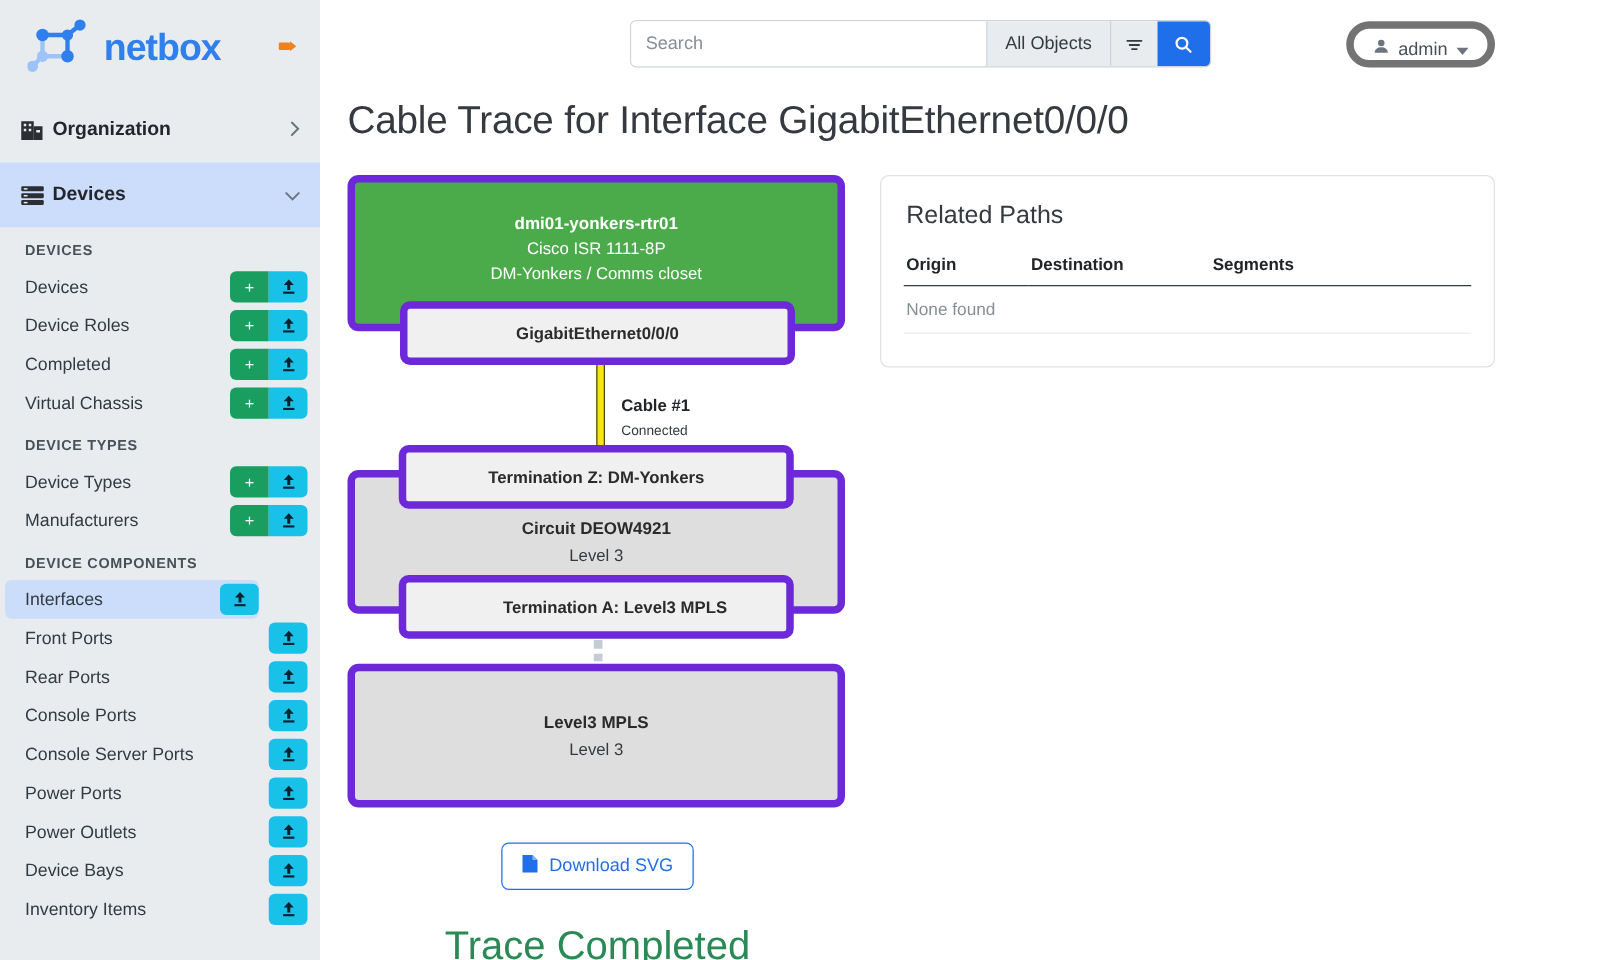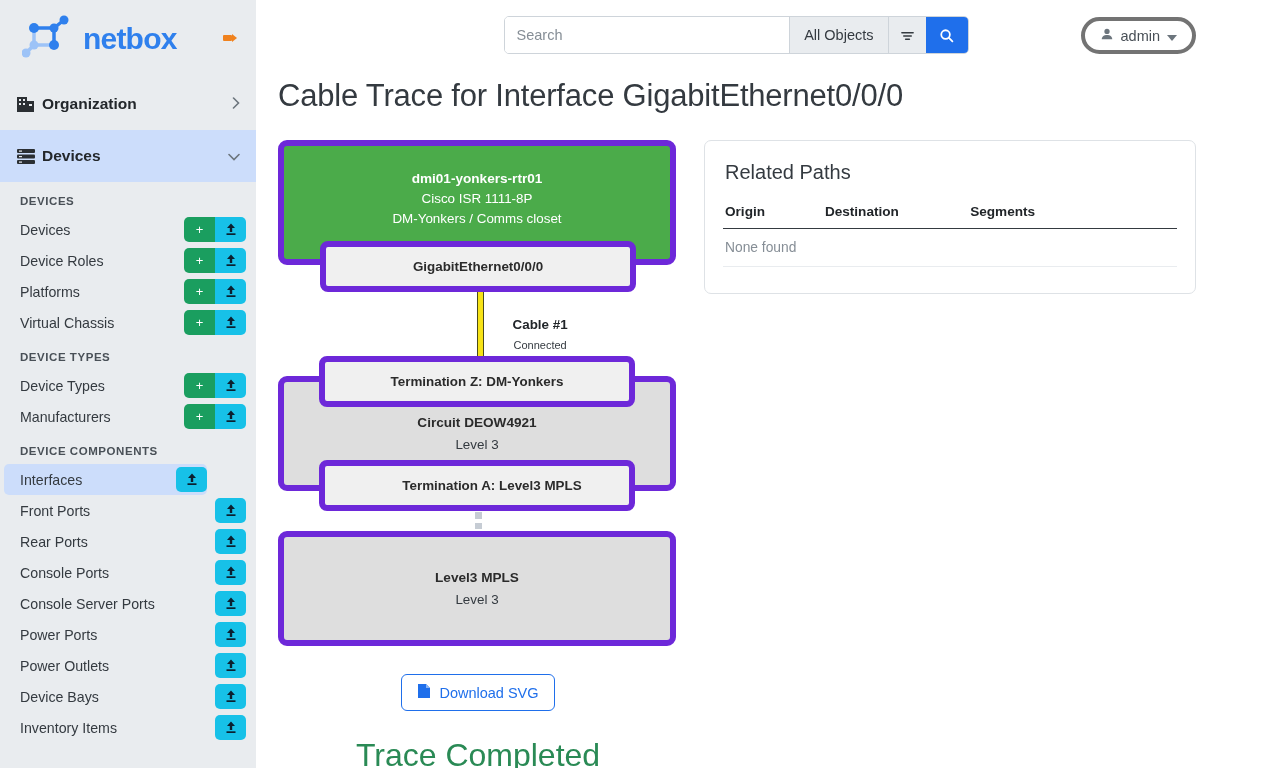--- a/index.html
+++ b/index.html
@@ -98,23 +98,23 @@
     display: flex; align-items: center; padding: 0 11px;
     background: #e9ecef; border-left: 1px solid #ced4da;
     color: #343a40; cursor: pointer;
   }
   .search-go {
     display: flex; align-items: center; justify-content: center;
     width: 42px; background: #1f6feb; color: #fff; cursor: pointer;
   }
   .userbtn {
     position: absolute; right: 20px; top: 17px;
-    display: flex; align-items: center; gap: 7px;
+    display: flex; align-items: flex-end; gap: 7px;
     height: 37px; padding: 0 15px;
-    border: 4px solid #737373; border-radius: 19px;
+    border: 6px solid #737373; border-radius: 19px;
     font-size: 14.5px; color: #495057; cursor: pointer; background: #fff;
   }
 
   .page-title {
     font-size: 31px; font-weight: 400; color: #343a40;
     padding: 8px 0 0 22px; letter-spacing: -0.2px;
   }
 
   .content { display: flex; padding: 26px 20px 0 22px; gap: 26px; }
   .trace-col { width: 400px; position: relative; }
@@ -138,21 +138,21 @@
     padding: 12px 10px; font-size: 13.4px; font-weight: 700;
     border-radius: 8px; position: relative; z-index: 3;
   }
 
   .cable-row { position: relative; height: 102px; }
   .cable-line {
     position: absolute; left: 199px; top: 0;
     width: 7px; height: 102px; background: #f7e316;
     border-left: 1px solid #4a4a1a; border-right: 1px solid #4a4a1a;
   }
-  .cable-label { position: absolute; left: 219px; top: 23px; text-align: center; }
+  .cable-label { position: absolute; left: 219px; top: 23px; text-align: left; }
   .cable-label .c1 { font-size: 13.4px; font-weight: 700; color: #212529; line-height: 20px; }
   .cable-label .c2, .cable-label .c3 { font-size: 11px; color: #343a40; line-height: 20px; }
 
   .circuit-wrap { position: relative; margin-top: -18px; }
   .node-circuit {
     background: #dedede; width: 398px;
     padding: 30px 10px; border-radius: 9px;
   }
   .node-circuit .q1 { font-size: 13.6px; font-weight: 700; color: #2b2b2b; line-height: 22px; }
   .node-circuit .q2 { font-size: 13.4px; color: #343a40; line-height: 21px; }
@@ -287,21 +287,21 @@
             <div class="btn-add">+</div>
             <div class="btn-up">
               <svg width="12" height="13" viewBox="0 0 12 13" fill="#0b2030">
                 <polygon points="6,0.5 10,5 7.2,5 7.2,9 4.8,9 4.8,5 2,5"></polygon>
                 <rect x="1.5" y="10.3" width="9" height="1.7"></rect>
               </svg>
             </div>
           </div>
         </div>
         <div class="nav-item">
-          <span class="ilabel">Platforms</span>
+          <span class="ilabel">Completed</span>
           <div class="btn-pair">
             <div class="btn-add">+</div>
             <div class="btn-up">
               <svg width="12" height="13" viewBox="0 0 12 13" fill="#0b2030">
                 <polygon points="6,0.5 10,5 7.2,5 7.2,9 4.8,9 4.8,5 2,5"></polygon>
                 <rect x="1.5" y="10.3" width="9" height="1.7"></rect>
               </svg>
             </div>
           </div>
         </div>

